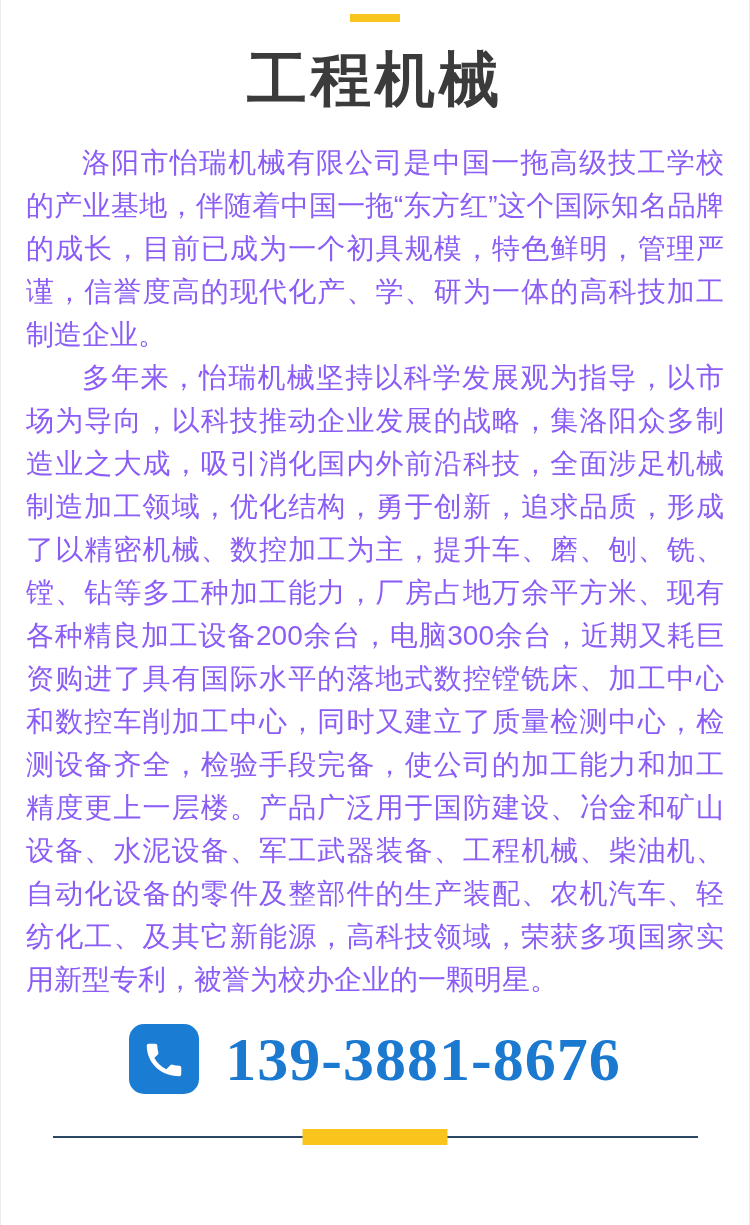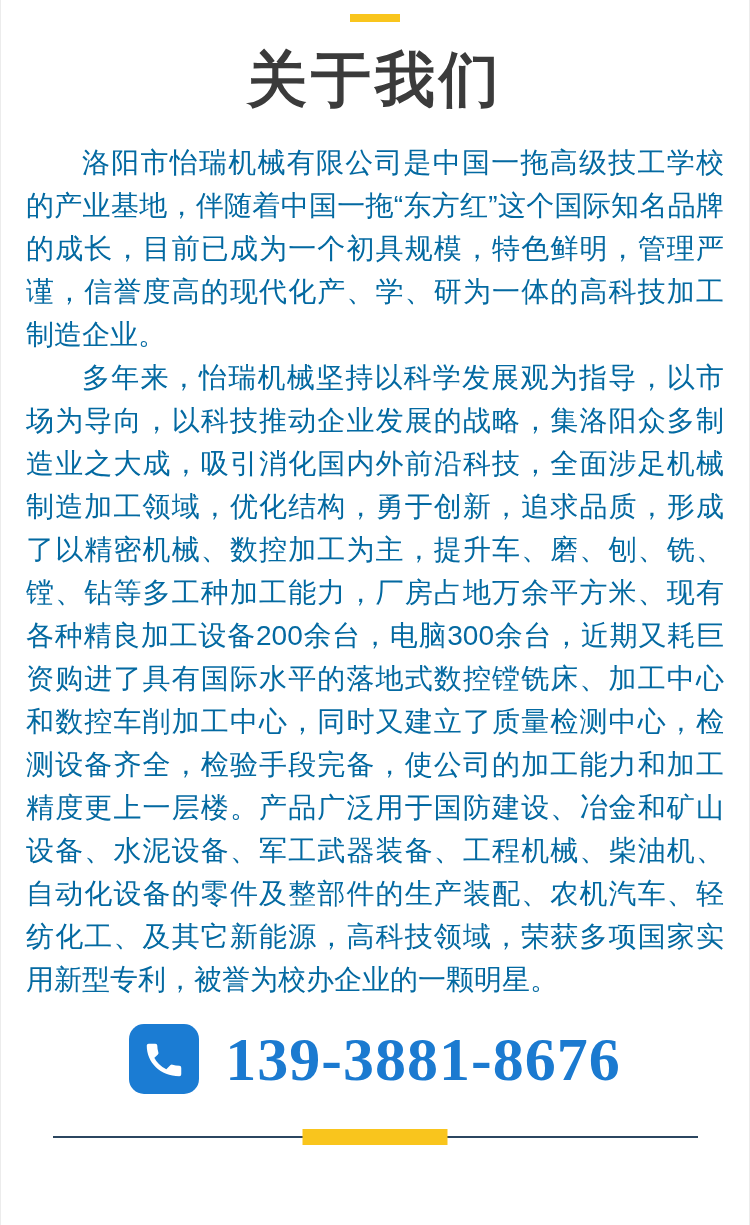--- a/index.html
+++ b/index.html
@@ -59,21 +59,21 @@
     font-weight:700;
     color:#3B3B3B;
     letter-spacing:4px;
     line-height:1.05;
   }
   
   .about{
     margin:30px 25px 0;
     font-size:28px;
     line-height:43px;
-    color:#0369a1;
+    color:#8b5cf6;
     text-align:justify;
   }
   .about p{
     margin:0;
     text-indent:2em;
   }
   
   .phone-row{
     margin-top:22px;
     display:flex;
@@ -122,21 +122,21 @@
     background:#F9C51D;
   }
 </style>
 </head>
 <body>
 
 <div class="page">
 
   <div class="brand-dash"></div>
 
-  <div class="page-title">关于我们</div>
+  <div class="page-title">工程机械</div>
 
   <div class="about">
     <p>洛阳市怡瑞机械有限公司是中国一拖高级技工学校的产业基地，伴随着中国一拖“东方红”这个国际知名品牌的成长，目前已成为一个初具规模，特色鲜明，管理严谨，信誉度高的现代化产、学、研为一体的高科技加工制造企业。</p>
     <p>多年来，怡瑞机械坚持以科学发展观为指导，以市场为导向，以科技推动企业发展的战略，集洛阳众多制造业之大成，吸引消化国内外前沿科技，全面涉足机械制造加工领域，优化结构，勇于创新，追求品质，形成了以精密机械、数控加工为主，提升车、磨、刨、铣、镗、钻等多工种加工能力，厂房占地万余平方米、现有各种精良加工设备200余台，电脑300余台，近期又耗巨资购进了具有国际水平的落地式数控镗铣床、加工中心和数控车削加工中心，同时又建立了质量检测中心，检测设备齐全，检验手段完备，使公司的加工能力和加工精度更上一层楼。产品广泛用于国防建设、冶金和矿山设备、水泥设备、军工武器装备、工程机械、柴油机、自动化设备的零件及整部件的生产装配、农机汽车、轻纺化工、及其它新能源，高科技领域，荣获多项国家实用新型专利，被誉为校办企业的一颗明星。</p>
   </div>
 
   <div class="phone-row">
     <span class="phone-badge">
       <svg viewBox="0 0 24 24" aria-hidden="true">
         <path d="M6.62 10.79a15.05 15.05 0 0 0 6.59 6.59l2.2-2.2a1 1 0 0 1 1.01-.24c1.12.37 2.33.57 3.58.57a1 1 0 0 1 1 1V20a1 1 0 0 1-1 1C10.07 21 3 13.93 3 5a1 1 0 0 1 1-1h3.5a1 1 0 0 1 1 1c0 1.25.2 2.45.57 3.57a1 1 0 0 1-.25 1.02l-2.2 2.2z"></path>

